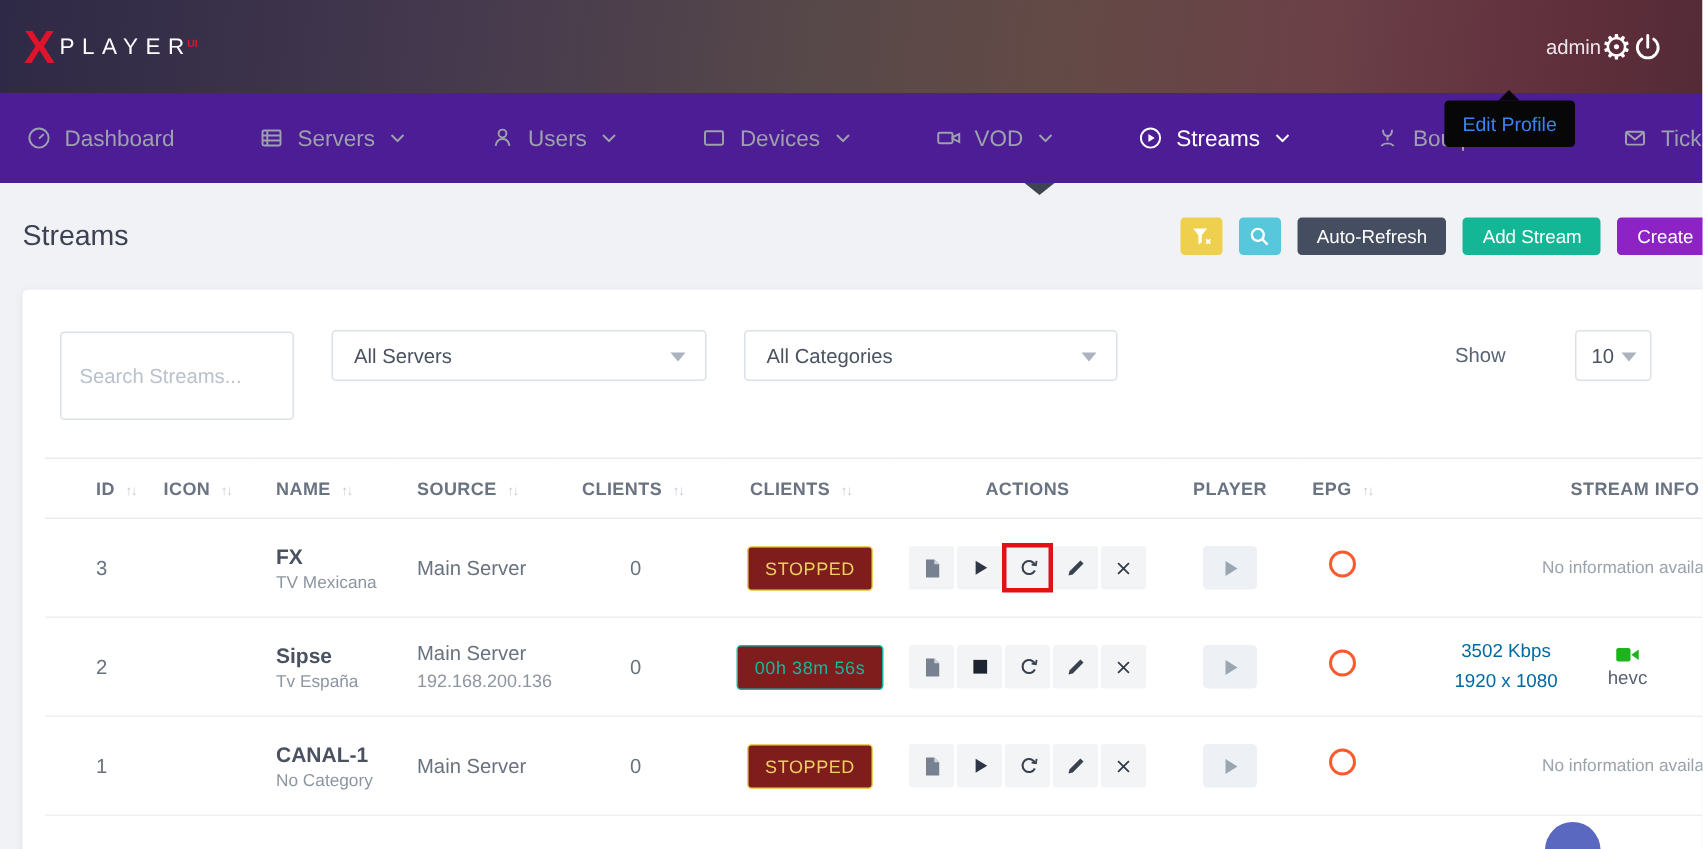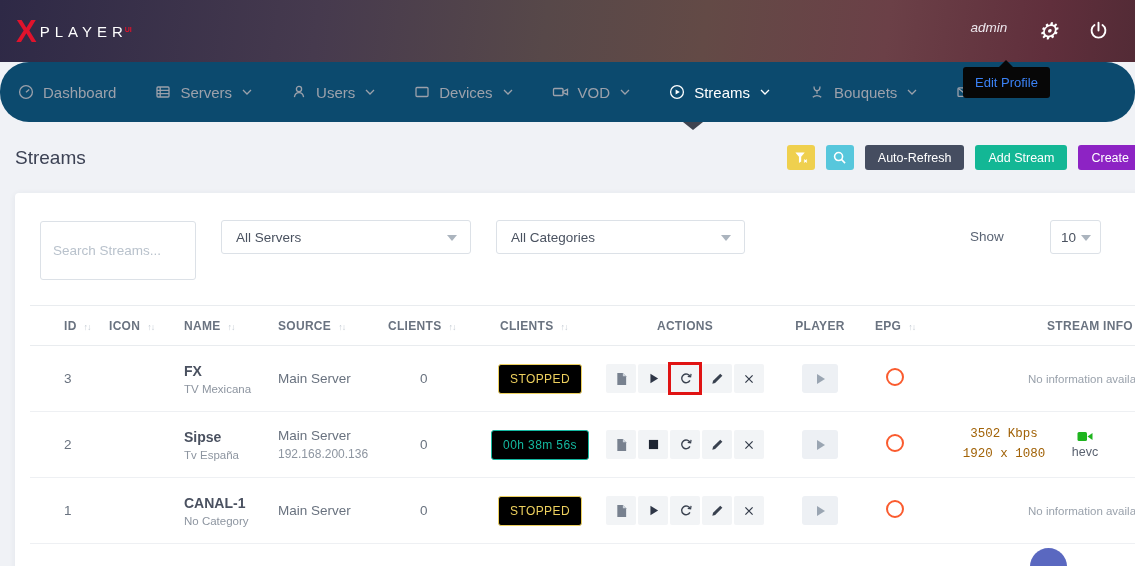--- a/index.html
+++ b/index.html
@@ -12,29 +12,29 @@
 
   
   .topbar{
     height:62px;display:flex;align-items:center;padding:0 26px 0 16px;box-sizing:border-box;
     background:linear-gradient(97deg,#2e2946 0%,#463a4e 28%,#574849 48%,#634a46 62%,#6b4047 78%,#602f3c 92%,#532b36 100%);
   }
   .logo{display:flex;align-items:center;cursor:pointer;}
   .logo .lx{font-size:31px;font-weight:800;color:#e0132c;line-height:1;}
   .logo .lrest{color:#fff;font-size:15px;letter-spacing:5px;margin-left:3px;font-weight:400;}
   .logo .lsup{color:#e0132c;font-size:7px;font-weight:700;align-self:flex-start;margin:10px 0 0 -3px;}
-  .topbar-right{margin-left:auto;display:flex;gap:30px;font-style:italic;}
+  .topbar-right{margin-left:auto;display:flex;align-items:center;}
   .username{color:#ece6ec;font-size:13.5px;cursor:pointer;}
   .gear{color:#fff;font-size:23px;line-height:1;cursor:pointer;}
   .power{cursor:pointer;}
 
   
   .navbar{
-    height:60px;background:#0c4a6e;display:flex;align-items:center;gap:39px;
-    padding-left:18px;position:relative;border-radius:29px;
+    height:60px;background:#4c1d95;display:flex;align-items:center;gap:57px;
+    padding-left:18px;position:relative;
   }
   .nav-item{display:flex;align-items:center;gap:9px;color:#9ca1ab;font-size:15px;cursor:pointer;white-space:nowrap;}
   .nav-item svg{stroke:currentColor;fill:none;stroke-width:1.3;}
   .nav-item .chev{margin-left:1px;}
   .nav-item.active{color:#fff;}
   .nav-caret{
     position:absolute;left:683px;bottom:-8px;width:0;height:0;
     border-left:10px solid transparent;border-right:10px solid transparent;border-top:8px solid #3e4450;
   }
 
@@ -96,32 +96,32 @@
   th.c-sinfo{padding-left:122px;overflow:visible;}
   .sort{font-size:9px;color:#c5ccd4;letter-spacing:-1px;margin-left:7px;font-weight:400;cursor:pointer;}
   tbody td{height:66px;border-bottom:1px solid #eef0f3;vertical-align:middle;padding:0 0 0 15px;box-sizing:border-box;}
   td.c-id{padding-left:34px;color:#69727f;font-size:13.5px;}
   td.c-center{text-align:center;padding-left:0;}
   .nm{font-weight:700;color:#4a5160;font-size:14px;}
   .cat{color:#8d95a0;font-size:11.5px;margin-top:4px;}
   .srv{color:#69727f;font-size:13.5px;}
   .ip{color:#8d95a0;font-size:12px;margin-top:4px;}
   td.c-clients{padding-left:47px;color:#69727f;font-size:13.5px;}
-  .badge{display:inline-block;padding:7px 11px;border-radius:3px;font-size:12px;border:1px solid;letter-spacing:.4px;background:#000000;}
+  .badge{display:inline-block;padding:7px 11px;border-radius:3px;font-size:12px;border:1px solid;letter-spacing:.4px;background:#7f1d1d;}
   .b-stopped{color:#edd05e;border-color:#edd05e;}
   .b-running{color:#14b8a0;border-color:#14b8a0;}
   .agroup{display:inline-flex;gap:2px;}
   .abtn{width:30px;height:29px;background:#f2f4f6;border-radius:2px;display:flex;align-items:center;justify-content:center;cursor:pointer;position:relative;}
   .hl-box{position:absolute;inset:-2px;border:3px solid #e01313;pointer-events:none;}
   .pbtn{width:36px;height:29px;background:#edf0f4;border-radius:3px;display:inline-flex;align-items:center;justify-content:center;cursor:pointer;}
   .ptri{width:0;height:0;border-left:8px solid #9aa5b2;border-top:5px solid transparent;border-bottom:5px solid transparent;margin-left:2px;}
   .epg{width:14px;height:14px;border:2px solid #fa5b2e;border-radius:50%;display:inline-block;cursor:pointer;}
   .noinfo{color:#9aa2ac;font-size:11.5px;white-space:nowrap;padding-left:88px;}
   .sinfo{display:flex;align-items:center;padding-left:18px;}
-  .bitrate{text-align:center;color:#a16207;font-size:12.5px;line-height:1.55;width:92px;font-family:Liberation Mono, monospace;}
+  .bitrate{text-align:center;color:#0369a1;font-size:12.5px;line-height:1.55;width:92px;}
   .codec{text-align:center;font-size:12.5px;color:#5a6270;display:flex;flex-direction:column;align-items:center;gap:3px;}
   .codec-hevc{margin-left:16px;width:38px;}
 
   .fab{position:absolute;left:1030px;top:548px;width:37px;height:37px;border-radius:50%;background:#5a68c0;cursor:pointer;z-index:40;}
 </style>
 </head>
 <body>
 
 <header class="topbar">
   <div class="logo">

